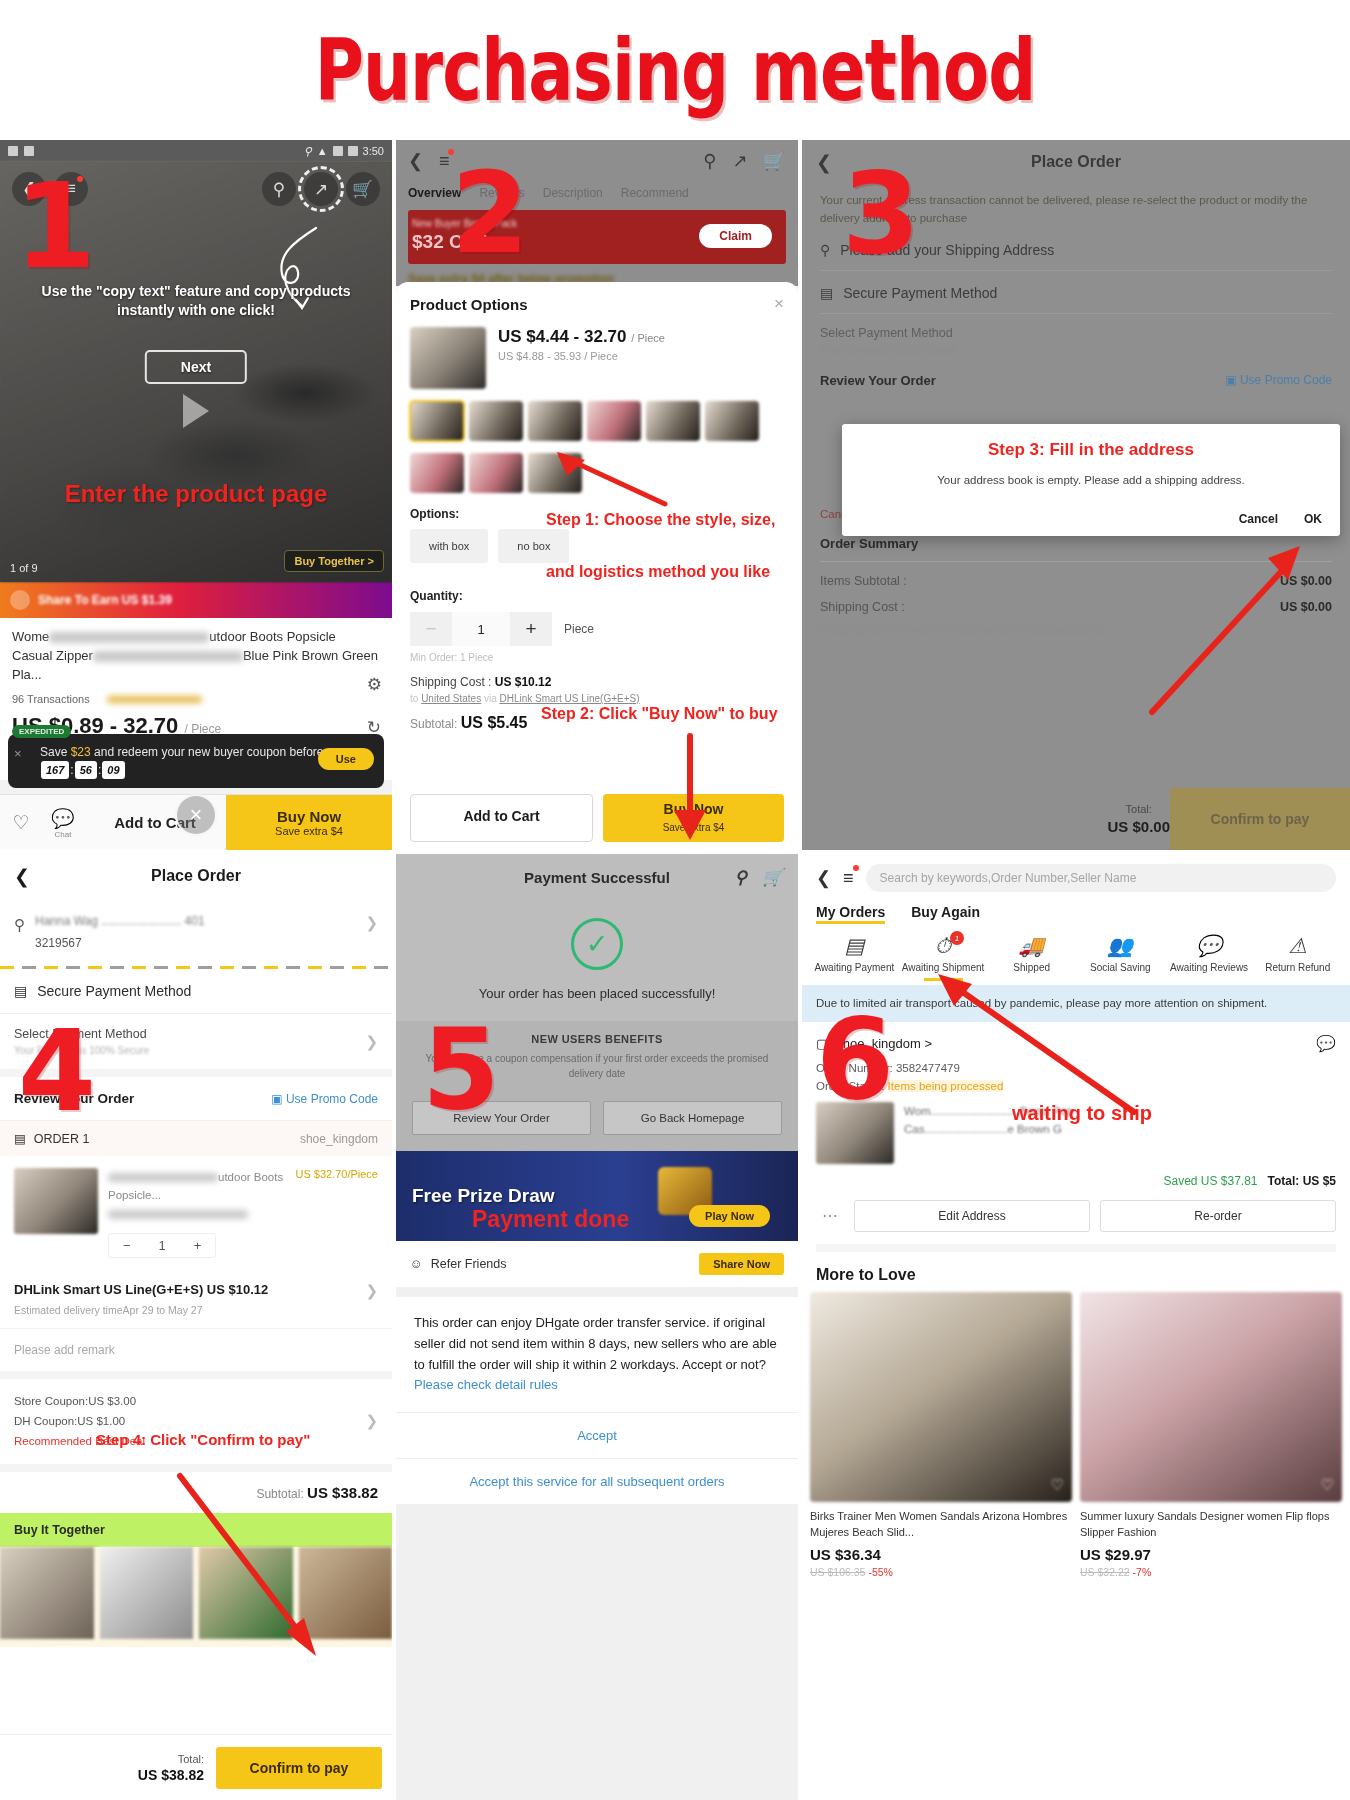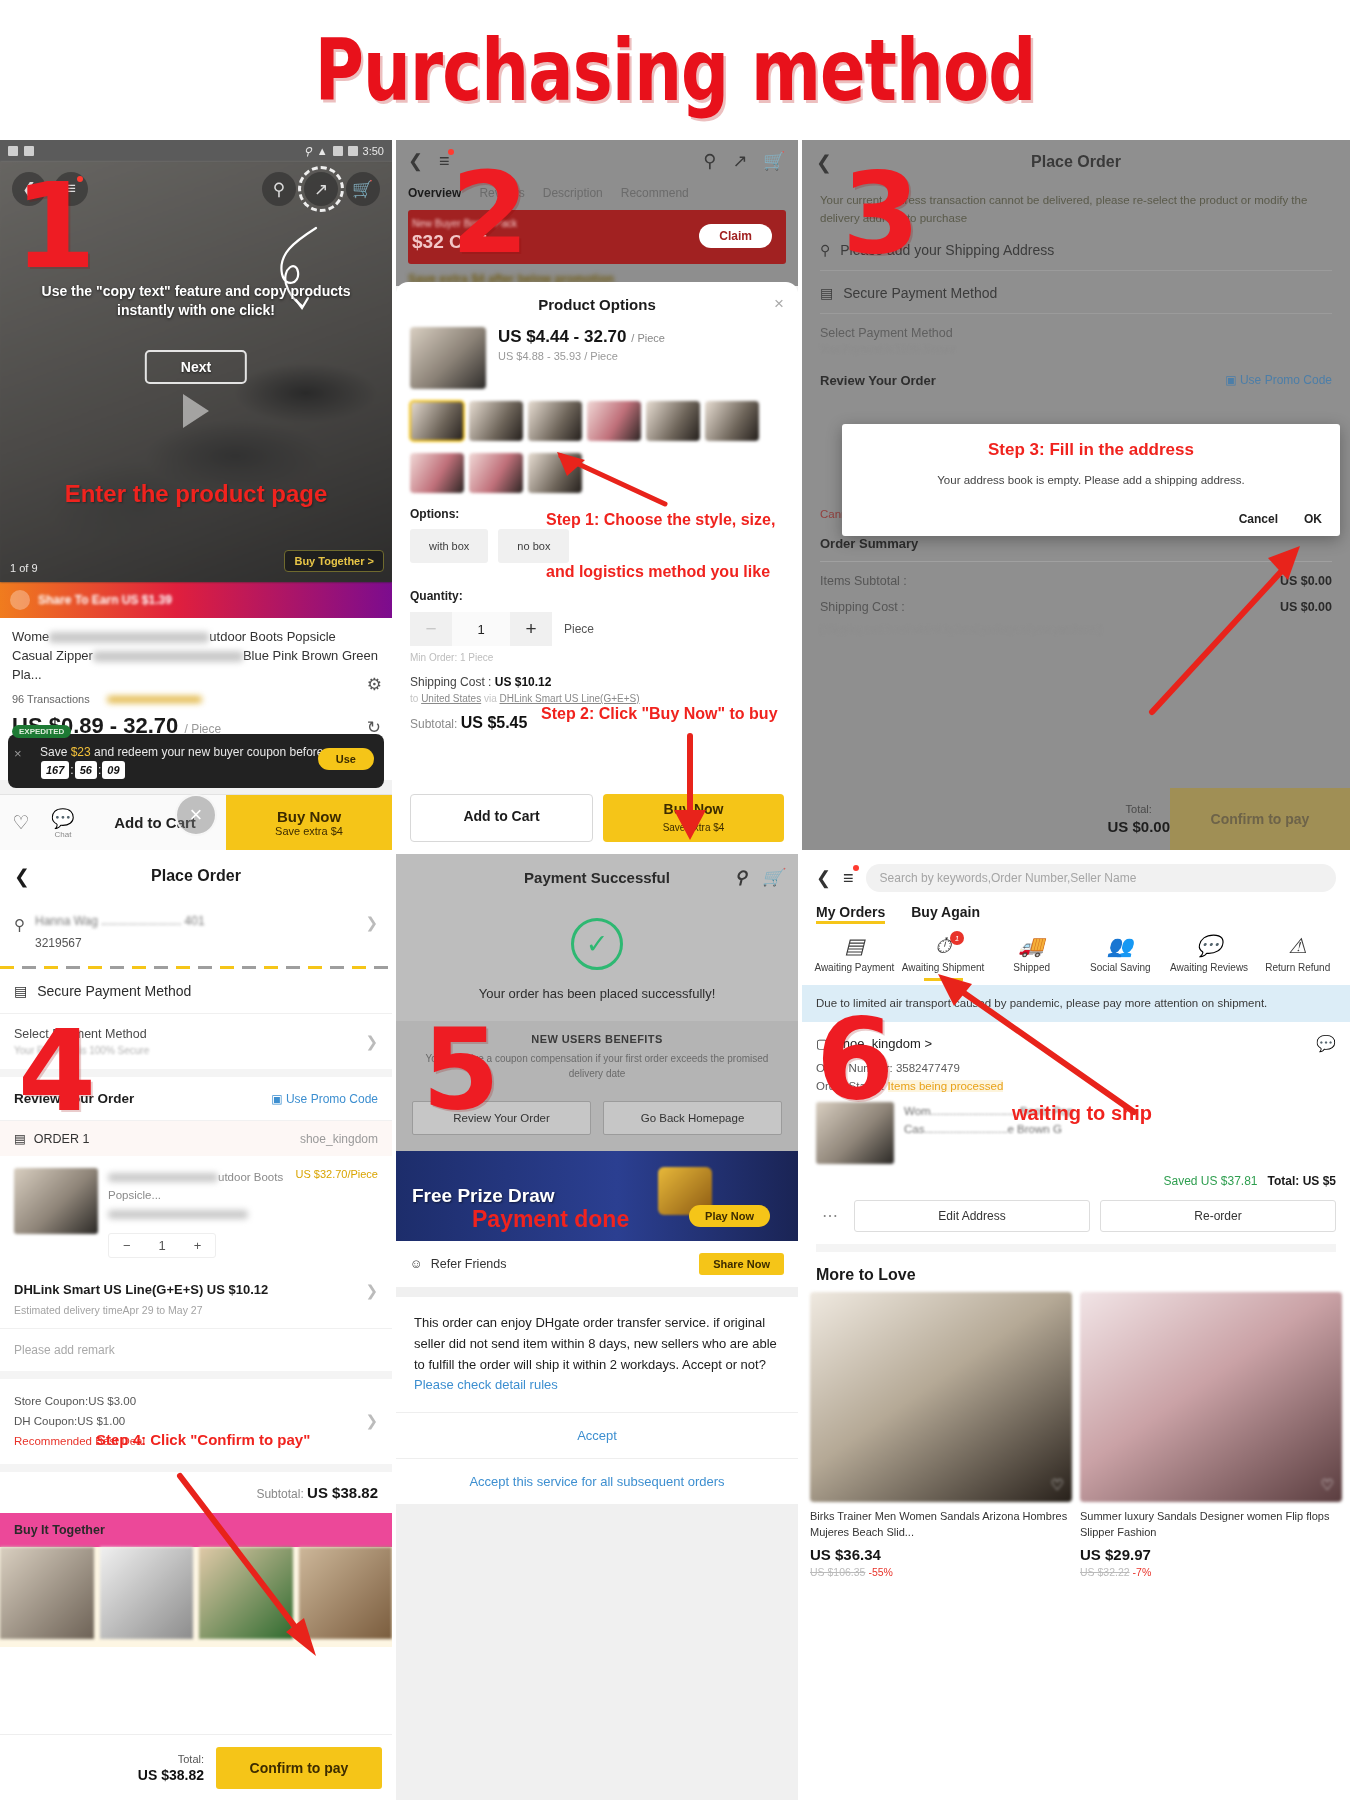--- a/index.html
+++ b/index.html
@@ -119,21 +119,21 @@
   .p2 .tabs .act { color:#1b1b1b; font-weight:bold; }
   .p2 .redban { margin-top:10px; height:54px; background:#a12121; border-radius:3px; position:relative;
      color:#f3c7c7; padding:8px 4px; }
   .p2 .redban .t1 { font-size:10px; filter:blur(1.6px); }
   .p2 .redban .t2 { font-size:19px; font-weight:bold; margin-top:2px; }
   .p2 .claim { position:absolute; right:14px; top:14px; background:#fff; color:#a12121;
     font-size:12px; font-weight:bold; border-radius:12px; padding:5px 20px; }
   .p2 .subnote { margin-top:8px; font-size:12px; font-weight:bold; color:#6f5a11; filter:blur(2.2px); height:14px; }
   .sheet { position:absolute; left:0; right:0; top:142px; bottom:0; background:#fff;
     border-radius:12px 12px 0 0; padding:14px 14px 0; }
-  .sheet h3 { text-align:center; font-size:15px; color:#1b1b1b; }
+  .sheet h3 { font-size:15px; color:#1b1b1b; }
   .sheet .sx { position:absolute; right:14px; top:12px; color:#aaa; font-size:17px; }
   .sheet .prow { display:flex; gap:12px; margin-top:14px; }
   .sheet .pthumb { width:76px; height:62px; border-radius:4px;
      background:linear-gradient(135deg,#d9cfc2,#8a8176 55%,#2e2c2a); filter:blur(1.4px); }
   .sheet .pprices .big { font-size:17px; font-weight:bold; color:#151515; }
   .sheet .pprices .big small { font-size:11px; font-weight:normal; color:#888; }
   .sheet .pprices .old { font-size:11px; color:#999; margin-top:3px; filter:blur(.7px); }
   .swatch-row { display:flex; gap:5px; margin-top:12px; }
   .swatch { width:54px; height:40px; border-radius:4px; filter:blur(1.8px);
     background:linear-gradient(120deg,#e7ddd2,#6d6459 60%,#241f1c); }
@@ -217,21 +217,21 @@
   .p4 .stepper div { padding:4px 14px; font-size:13px; color:#555; }
   .p4 .ship { padding:12px 14px 4px; font-size:13px; font-weight:bold; color:#1b1b1b; display:flex; }
   .p4 .ship .chev { margin-left:auto; font-weight:normal; }
   .p4 .shipsub { padding:0 14px 12px; font-size:10.5px; color:#a3a3a3; border-bottom:1px solid #f0f0f0; }
   .p4 .remark { padding:14px; font-size:12px; color:#a9a9a9; border-bottom:8px solid #f4f4f4; position:relative; }
   .p4 .coups { padding:12px 14px; font-size:11.5px; color:#555; line-height:1.75; display:flex; border-bottom:8px solid #f4f4f4; }
   .p4 .coups .best { color:#e8332a; }
   .p4 .coups .chev { margin-left:auto; align-self:center; }
   .p4 .subt { text-align:right; padding:12px 14px; font-size:12px; color:#888; }
   .p4 .subt b { font-size:15px; color:#151515; }
-  .p4 .bit { background:#ec4899; padding:10px 14px; font-size:12.5px; font-weight:bold; color:#2a2a2a; }
+  .p4 .bit { background:#bef264; padding:10px 14px; font-size:12.5px; font-weight:bold; color:#2a2a2a; }
   .p4 .bitrow { display:flex; gap:6px; padding:0 0 8px 0; background:#fdf6e3; }
   .p4 .bitrow .c { flex:1; height:92px; filter:blur(1.4px); }
   .p4 .foot { position:absolute; left:0; right:0; bottom:0; height:66px; background:#fff;
     border-top:1px solid #eee; display:flex; align-items:center; padding:0 10px; }
   .p4 .foot .tot { margin-left:auto; text-align:right; font-size:11px; color:#555; padding-right:12px; }
   .p4 .foot .tot b { display:block; font-size:14px; color:#111; margin-top:2px; }
   .p4 .foot .pay { width:166px; height:42px; background:#f5c518; border-radius:3px; color:#3d2c00;
     display:flex; align-items:center; justify-content:center; font-size:14px; font-weight:bold; }
 
   

